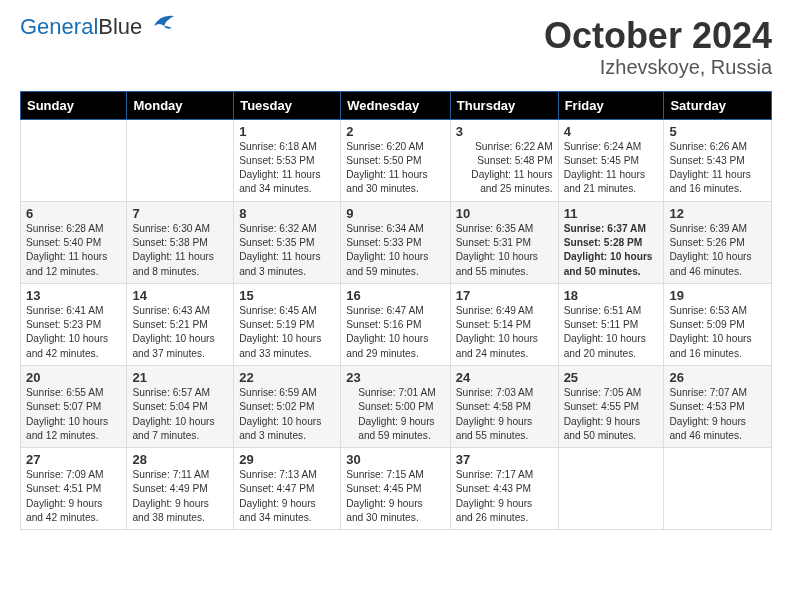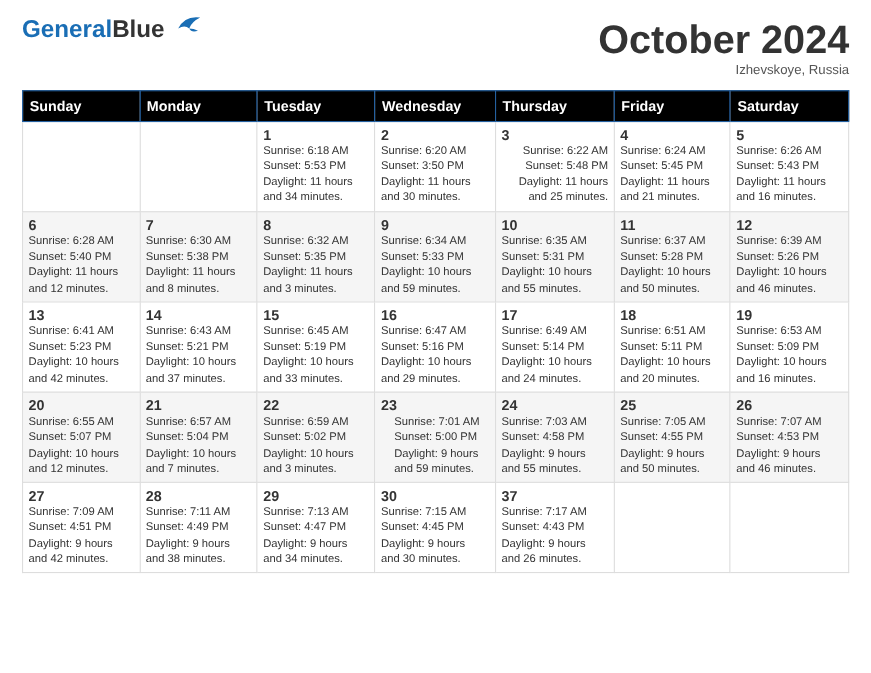--- a/index.html
+++ b/index.html
@@ -34,21 +34,21 @@
     .title-block {
       text-align: right;
     }
     .title-month {
       font-size: 36px;
       font-weight: bold;
       color: #333;
       line-height: 1.1;
     }
     .title-location {
-      font-size: 12px;
+      font-size: 20px;
       color: #555;
     }
     .calendar {
       width: 100%;
       border-collapse: collapse;
       border: 1px solid #ccc;
     }
     .calendar th {
       background: #000000;
       color: #fff;
@@ -87,21 +87,21 @@
       background: #f9f9f9;
     }
   </style>
 </head>
 <body>
 
 <div class="page">
   <div class="header">
     <div class="logo">
       <div class="logo-row">
-        <div style="font-size:22px;font-weight:bold;color:#333;line-height:1;">
+        <div style="font-size:22px;font-weight:normal;color:#333;line-height:1;">
           <span style="color:#1a6eb5;">General</span><span style="color:#333;">Blue</span>
         </div>
         <svg width="32" height="22" viewBox="0 0 32 22" style="margin-left:2px;margin-top:-8px;">
           <path d="M10,14 Q16,2 30,4 Q22,8 20,14 Q16,10 10,14Z" fill="#1a6eb5"></path>
           <path d="M20,14 Q22,18 28,16 Q24,14 20,14Z" fill="#1a6eb5"></path>
         </svg>
       </div>
     </div>
     <div class="title-block">
       <div class="title-month">October 2024</div>
@@ -128,21 +128,21 @@
           <td>
             <span class="day-num">1</span>
             <div class="day-info" style="white-space: pre-line;">Sunrise: 6:18 AM
 Sunset: 5:53 PM
 Daylight: 11 hours
 and 34 minutes.</div>
           </td>
           <td>
             <span class="day-num">2</span>
             <div class="day-info" style="white-space: pre-line;">Sunrise: 6:20 AM
-Sunset: 3:50 PM
+Sunset: 5:50 PM
 Daylight: 11 hours
 and 30 minutes.</div>
           </td>
           <td>
             <span class="day-num">3</span>
             <div class="day-info" style="white-space: pre-line; text-align: right;">Sunrise: 6:22 AM
 Sunset: 5:48 PM
 Daylight: 11 hours
 and 25 minutes.</div>
           </td>
@@ -192,21 +192,21 @@
           </td>
           <td>
             <span class="day-num">10</span>
             <div class="day-info" style="white-space: pre-line;">Sunrise: 6:35 AM
 Sunset: 5:31 PM
 Daylight: 10 hours
 and 55 minutes.</div>
           </td>
           <td>
             <span class="day-num">11</span>
-            <div class="day-info" style="white-space: pre-line;">Sunrise: 6:37 AM
+            <div class="day-info" style="white-space: pre-line; font-weight: bold;">Sunrise: 6:37 AM
 Sunset: 5:28 PM
 Daylight: 10 hours
 and 50 minutes.</div>
           </td>
           <td>
             <span class="day-num">12</span>
             <div class="day-info" style="white-space: pre-line;">Sunrise: 6:39 AM
 Sunset: 5:26 PM
 Daylight: 10 hours
 and 46 minutes.</div>

